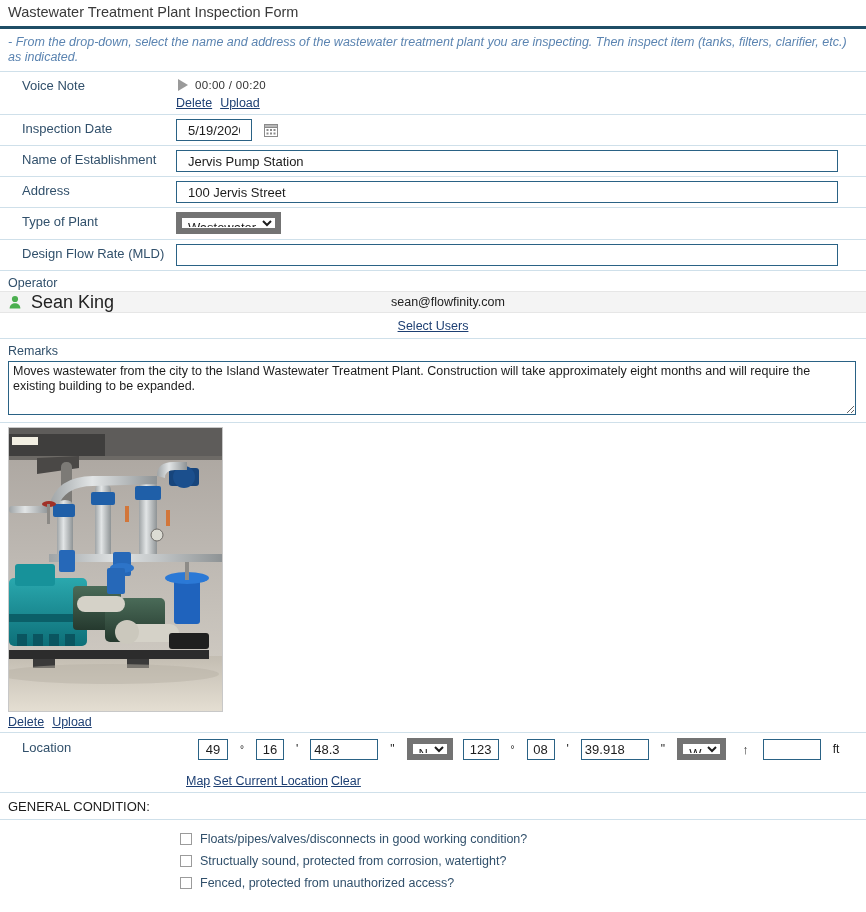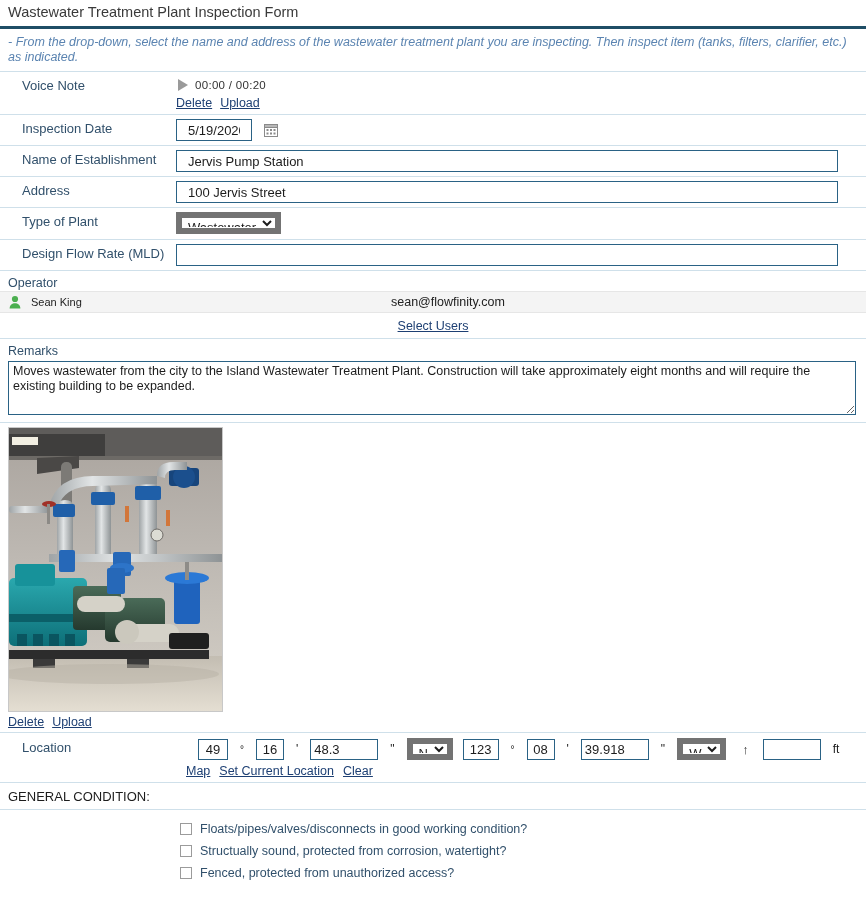--- a/index.html
+++ b/index.html
@@ -106,21 +106,21 @@
   .op-title { padding: 5px 0 1px 8px; color: #31506b; font-size: 12.5px; }
   .op-person {
     display: flex; align-items: center;
     background: #f4f4f4;
     border-top: 1px solid #e6e6e6;
     border-bottom: 1px solid #e6e6e6;
     height: 22px;
     padding-left: 8px;
   }
   .avatar-ico { width: 14px; height: 14px; margin-right: 9px; }
-  .op-name { font-size: 11px; color: #222; width: 360px; }
+  .op-name { font-size: 18px; color: #222; width: 360px; }
   .op-mail { font-size: 12.5px; color: #222; }
   .op-select { text-align: center; padding: 5px 0 5px 0; }
 
   
   .remarks-wrap { border-bottom: 1px solid #cfe0ea; padding-bottom: 4px; }
   .remarks-title { padding: 5px 0 3px 8px; color: #31506b; font-size: 12.5px; }
   textarea.remarks {
     width: 848px;
     margin-left: 8px;
     height: 54px;
@@ -151,21 +151,21 @@
   .loc-fields input { height: 21px; padding: 1px 3px; }
   .i-deg { width: 30px; text-align: center; }
   .i-min { width: 28px; text-align: center; }
   .i-sec { width: 68px; }
   .i-lon-deg { width: 36px; text-align: center; }
   .sym { font-size: 12px; color: #222; padding: 0 2px; }
   .sym-deg { font-size: 10px; vertical-align: top; }
   .loc-sel { height: 23px; }
   .arrow-up { font-size: 13px; color: #333; padding: 0 4px 0 6px; }
   .i-alt { width: 58px; }
-  .loc-links { margin-top: 4px; display: flex; gap: 9px; padding-left: 10px; }
+  .loc-links { margin-top: 14px; display: flex; gap: 3px; padding-left: 10px; }
 
   
   .gc-head {
     padding: 6px 0 5px 8px;
     font-size: 13px;
     color: #1c1c1c;
     border-bottom: 1px solid #cfe0ea;
   }
   .gc-list { padding: 8px 0 0 0; }
   .gc-item { display: flex; align-items: center; height: 22px; padding-left: 180px; }

